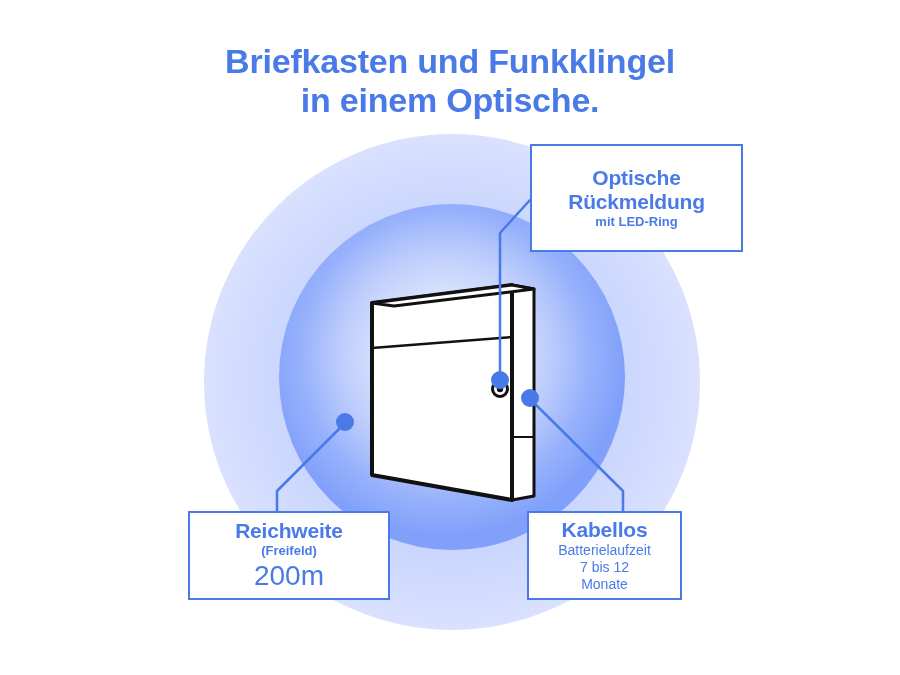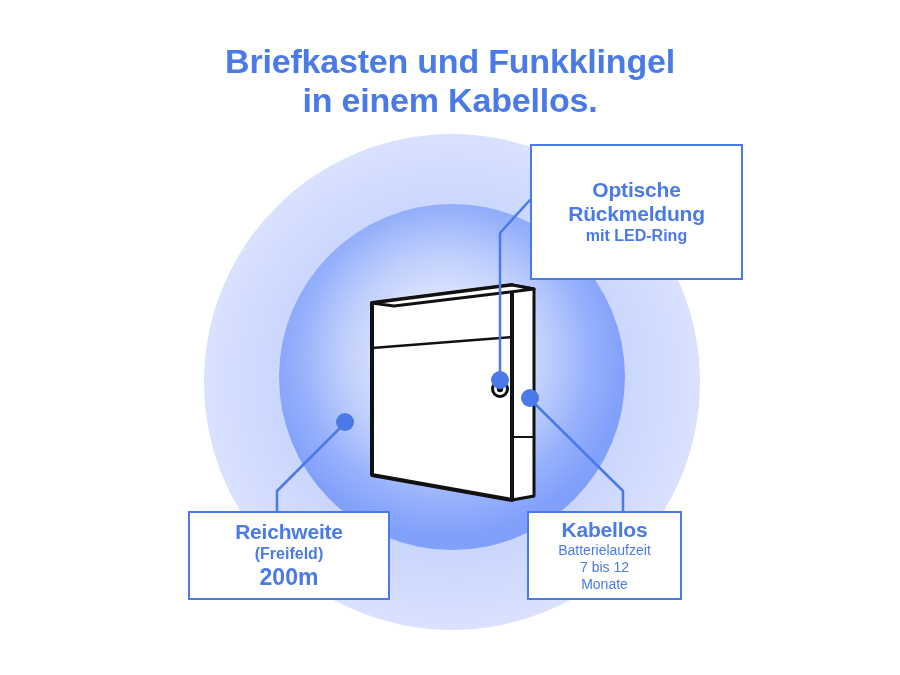--- a/index.html
+++ b/index.html
@@ -99,35 +99,35 @@
     line-height: 1.14;
     letter-spacing: -0.2px;
   }
   .ln.mid {
     font-weight: normal;
     font-size: 14px;
     line-height: 1.2;
   }
   .ln.small {
     font-weight: bold;
-    font-size: 16px;
+    font-size: 13px;
     line-height: 1.25;
   }
   .ln.xl {
-    font-weight: bold;
-    font-size: 23px;
+    font-weight: normal;
+    font-size: 28px;
     line-height: 1.15;
     text-align: right;
   }
 
   #callout-optical {
     left: 530px;
     top: 144px;
     width: 213px;
-    height: 136px;
+    height: 108px;
   }
   #callout-range {
     left: 188px;
     top: 511px;
     width: 202px;
     height: 89px;
   }
   #callout-wireless {
     left: 527px;
     top: 511px;
@@ -189,21 +189,21 @@
 
       <path d="M530,399 L623,491 L623,511"></path>
     </g>
     <circle cx="500" cy="380" r="9" fill="#4a7ae8"></circle>
     <circle cx="345" cy="422" r="9" fill="#4a7ae8"></circle>
     <circle cx="530" cy="398" r="9" fill="#4a7ae8"></circle>
   </svg>
 
   <div class="title-block">
     <span class="title-line">Briefkasten und Funkklingel</span>
-    <span class="title-line">in einem Kabellos.</span>
+    <span class="title-line">in einem Optische.</span>
   </div>
 
   <div class="callout" id="callout-optical">
     <span class="ln big">Optische</span>
     <span class="ln big">Rückmeldung</span>
     <span class="ln small">mit LED-Ring</span>
   </div>
 
   <div class="callout" id="callout-range">
     <span class="ln big">Reichweite</span>

